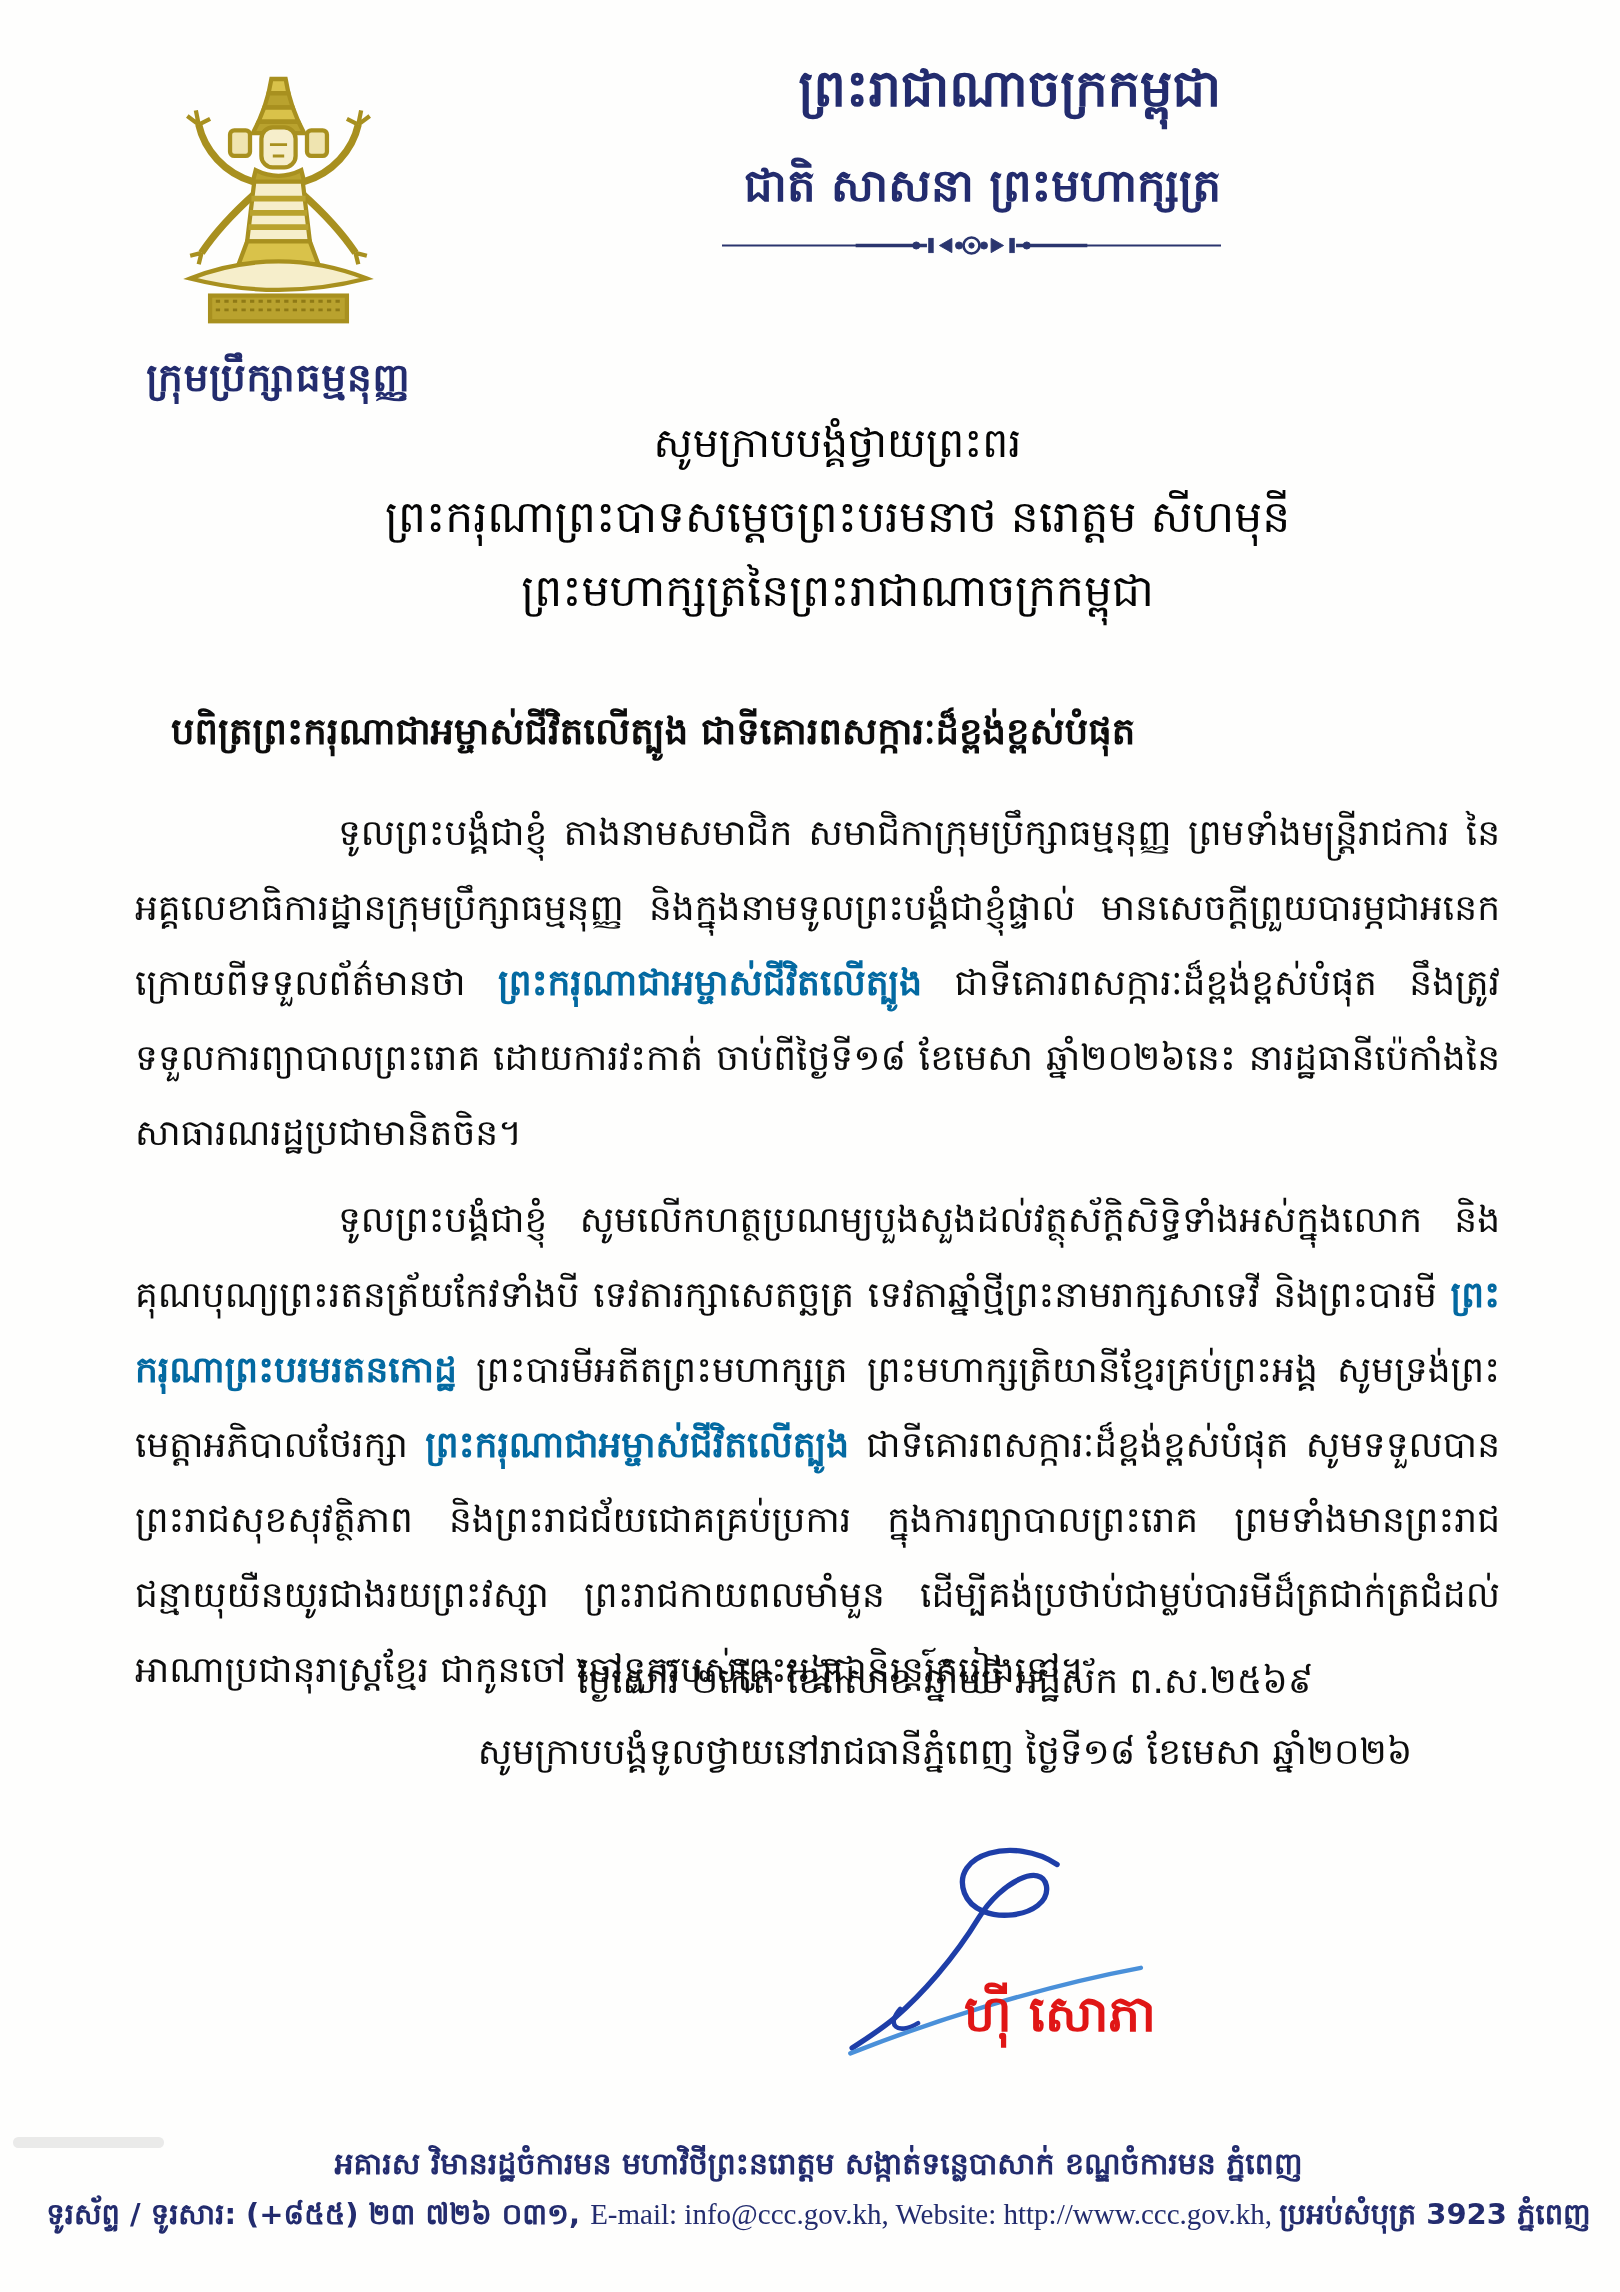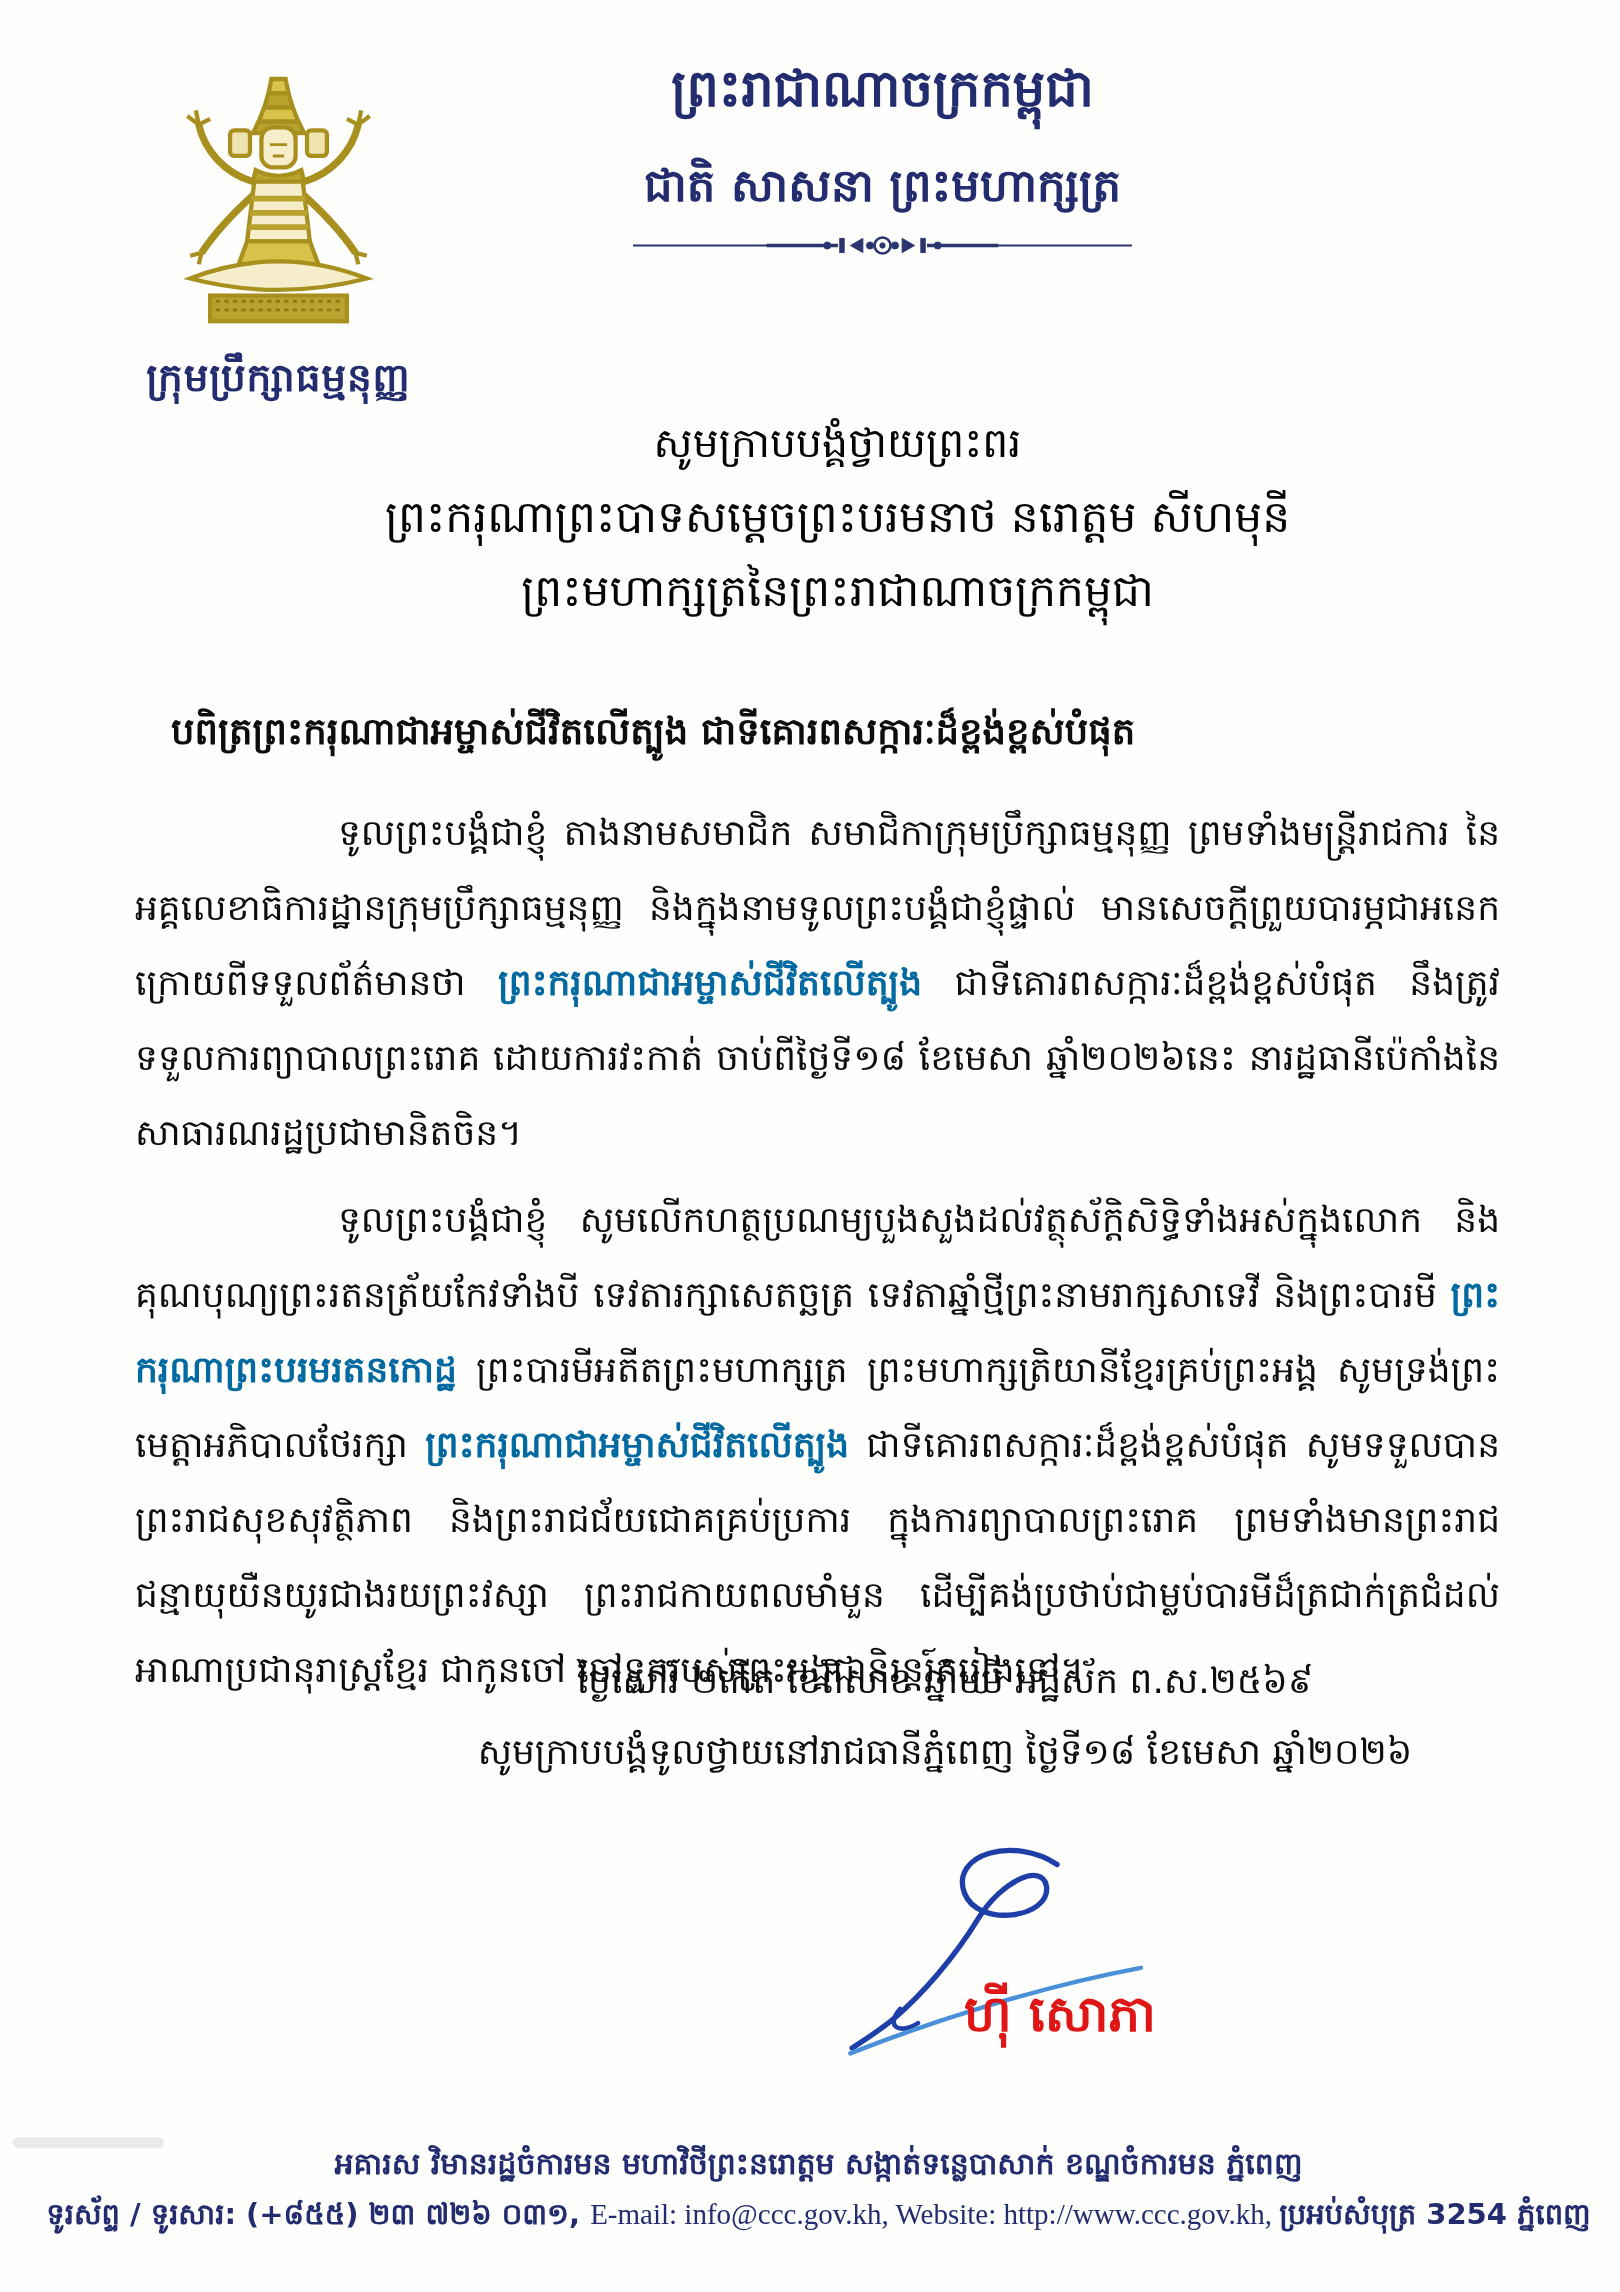--- a/index.html
+++ b/index.html
@@ -11,21 +11,21 @@
     font-family:"DejaVu Sans", sans-serif;
     overflow:hidden;
   }
   
   .logo-block{position:absolute;left:78px;top:46px;width:401px;text-align:center;}
   .emblem-svg{display:block;margin:0 auto;width:285px;height:294px;}
   .logo-caption{
     margin-top:12.5px;font-size:39px;font-weight:bold;color:#232c6e;
     letter-spacing:0.9px;white-space:nowrap;
   }
-  .kingdom-block{position:absolute;left:544px;top:61px;width:677px;text-align:center;color:#232c6e;}
+  .kingdom-block{position:absolute;left:544px;top:61px;width:677px;text-align:right;color:#232c6e;}
   .kingdom-line1{font-size:51px;font-weight:bold;line-height:1.1;}
   .kingdom-line2{font-size:45px;font-weight:bold;margin-top:44px;line-height:1.1;}
   .divider-svg{margin-top:21.4px;width:499px;height:27px;}
   
   .title-block{position:absolute;left:89px;top:419px;width:1497px;text-align:center;color:#050505;font-weight:normal;}
   .title-line1{font-size:41px;line-height:1.2;}
   .title-line2{font-size:44px;margin-top:23px;line-height:1.2;}
   .title-line3{font-size:44px;margin-top:21.4px;line-height:1.2;}
   
   .body-block{position:absolute;left:135px;top:706px;width:1365px;color:#0d0d0d;}
@@ -144,17 +144,17 @@
     <path d="M62 196 C46 214 58 226 82 212" stroke="#1e3ea8" stroke-width="5" stroke-linecap="round"></path>
     <path d="M6 246 C92 212 214 172 332 150" stroke="#4a90d9" stroke-width="5" stroke-linecap="round"></path>
   </svg>
 
   <div class="signer-name">ហ៊ី សោភា</div>
 
   <div class="scan-artifact"></div>
 
   <div class="footer">
     <div class="footer-line1">អគារស វិមានរដ្ឋចំការមន មហាវិថីព្រះនរោត្តម សង្កាត់ទន្លេបាសាក់ ខណ្ឌចំការមន ភ្នំពេញ</div>
-    <div class="footer-line2"><span>ទូរស័ព្ទ / ទូរសារ: (+៨៥៥) ២៣ ៧២៦ ០៣១, </span><span class="latin-seg">E-mail: info@ccc.gov.kh, Website: http://www.ccc.gov.kh, </span><span>ប្រអប់សំបុត្រ 3254 ភ្នំពេញ</span></div>
+    <div class="footer-line2"><span>ទូរស័ព្ទ / ទូរសារ: (+៨៥៥) ២៣ ៧២៦ ០៣១, </span><span class="latin-seg">E-mail: info@ccc.gov.kh, Website: http://www.ccc.gov.kh, </span><span>ប្រអប់សំបុត្រ 3923 ភ្នំពេញ</span></div>
   </div>
 
 </div>
 
 
 </body></html>

